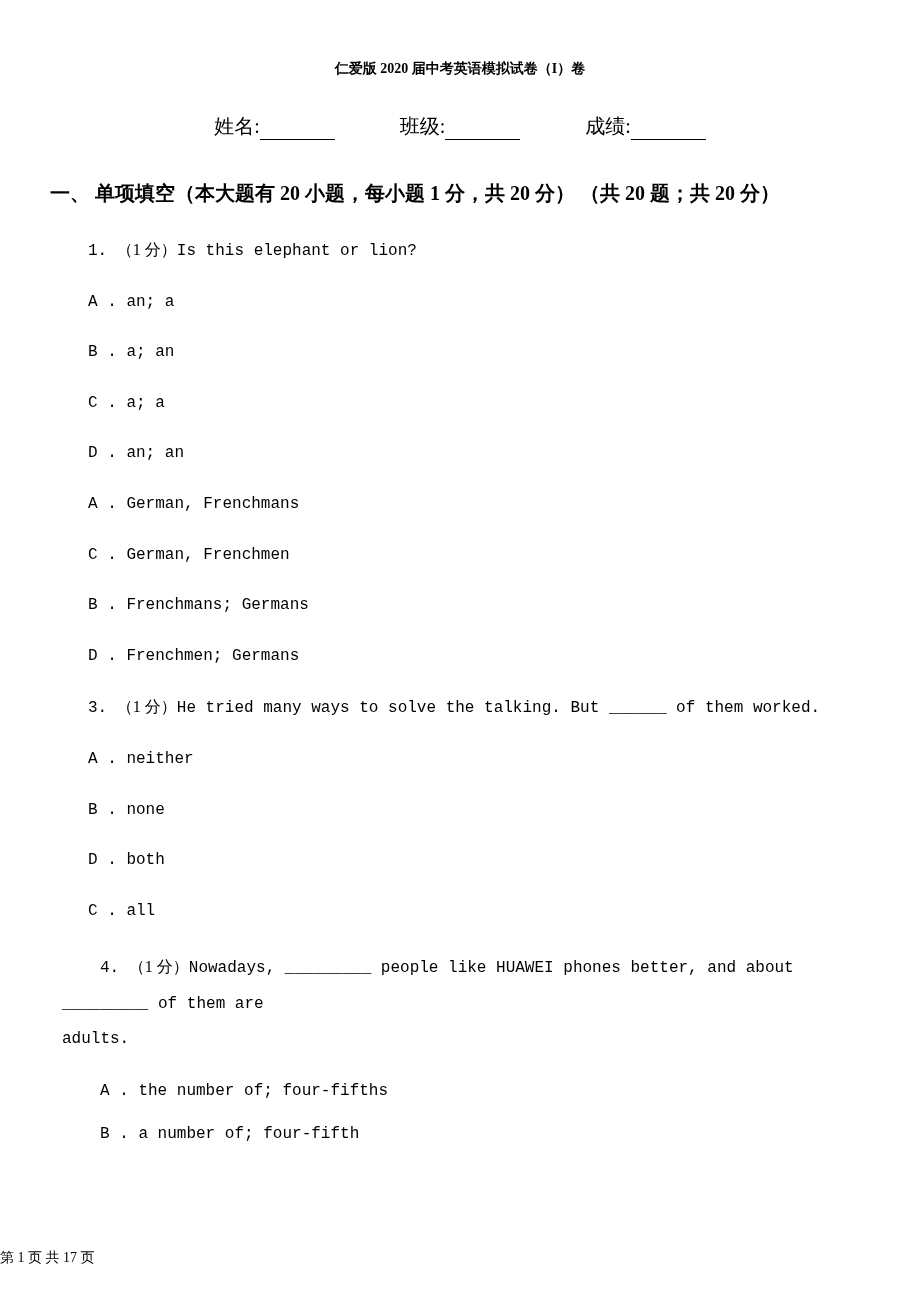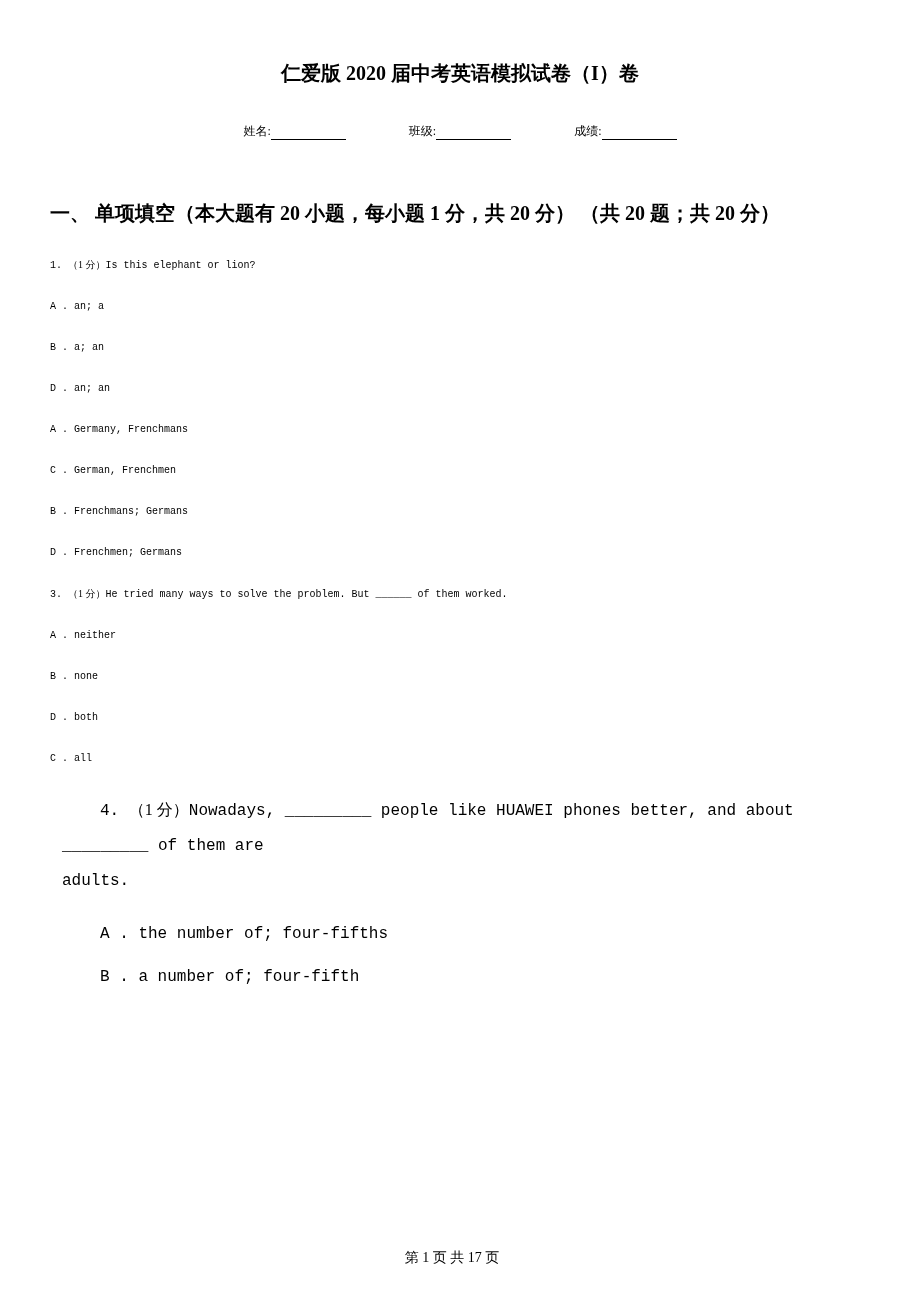--- a/index.html
+++ b/index.html
@@ -10,50 +10,51 @@
     body {
       font-family: "SimSun", "宋体", serif;
       background: #ffffff;
       width: 920px;
       min-height: 1302px;
       padding: 60px 50px 40px 50px;
       position: relative;
     }
     .title {
       text-align: center;
-      font-size: 20px;
+      font-size: 14px;
       font-weight: bold;
       margin-bottom: 35px;
       font-family: "SimSun", "宋体", serif;
     }
     .info-line {
       text-align: center;
-      font-size: 12px;
-      margin-bottom: 60px;
+      font-size: 20px;
+      margin-bottom: 40px;
     }
     .info-item {
       display: inline-block;
       margin: 0 30px;
     }
     .blank-line {
       display: inline-block;
       border-bottom: 1px solid #000;
       width: 75px;
       vertical-align: bottom;
       height: 18px;
     }
     .section-header {
       font-size: 20px;
       font-weight: bold;
       margin-bottom: 30px;
       font-family: Liberation Serif, serif;
     }
     .question {
+      margin-left: 38px;
       margin-bottom: 25px;
-      font-size: 10px;
+      font-size: 16px;
       line-height: 1.6;
     }
     .question-text {
       margin-bottom: 25px;
       font-family: "Courier New", monospace;
     }
     .question-text .cn {
       font-family: "SimSun", "宋体", serif;
     }
     .option {
@@ -73,21 +74,20 @@
       font-family: "SimSun", "宋体", serif;
     }
     .q4-indent {
       margin-left: 38px;
     }
     .footer {
       position: absolute;
       bottom: 35px;
       left: 0;
       right: 16px;
-      text-align: center;
       font-size: 14px;
       font-family: "SimSun", "宋体", serif;
     }
   </style>
 </head>
 <body>
 
 <div class="title">仁爱版 2020 届中考英语模拟试卷（I）卷</div>
 
 <div class="info-line">
@@ -103,33 +103,34 @@
 </div>
 
 <div class="section-header">一、 单项填空（本大题有 20 小题，每小题 1 分，共 20 分） （共 20 题；共 20 分）</div>
 
 <div class="question">
   <div class="question-text">
     <span>1. </span><span class="cn">（1 分）</span><span>Is this      elephant or        lion?</span>
   </div>
   <div class="option">A . an; a</div>
   <div class="option">B . a; an</div>
+  <div class="option">C . a; a</div>
   <div class="option">D . an; an</div>
 </div>
 
 <div class="question">
-  <div class="option">A . Germany, Frenchmans</div>
+  <div class="option">A . German, Frenchmans</div>
   <div class="option">C . German, Frenchmen</div>
   <div class="option">B . Frenchmans; Germans</div>
   <div class="option">D . Frenchmen; Germans</div>
 </div>
 
 <div class="question">
   <div class="question-text">
-    <span>3. </span><span class="cn">（1 分）</span><span>He tried many ways to solve the problem. But ______ of them worked.</span>
+    <span>3. </span><span class="cn">（1 分）</span><span>He tried many ways to solve the talking. But ______ of them worked.</span>
   </div>
   <div class="option">A . neither</div>
   <div class="option">B . none</div>
   <div class="option">D . both</div>
   <div class="option">C . all</div>
 </div>
 
 <div class="q4-wrap">
   <div class="q4-text">
     <span class="q4-indent"><span>4. </span><span class="cn">（1 分）</span><span>Nowadays, _________ people like HUAWEI phones better, and about _________ of them are</span></span><br>

